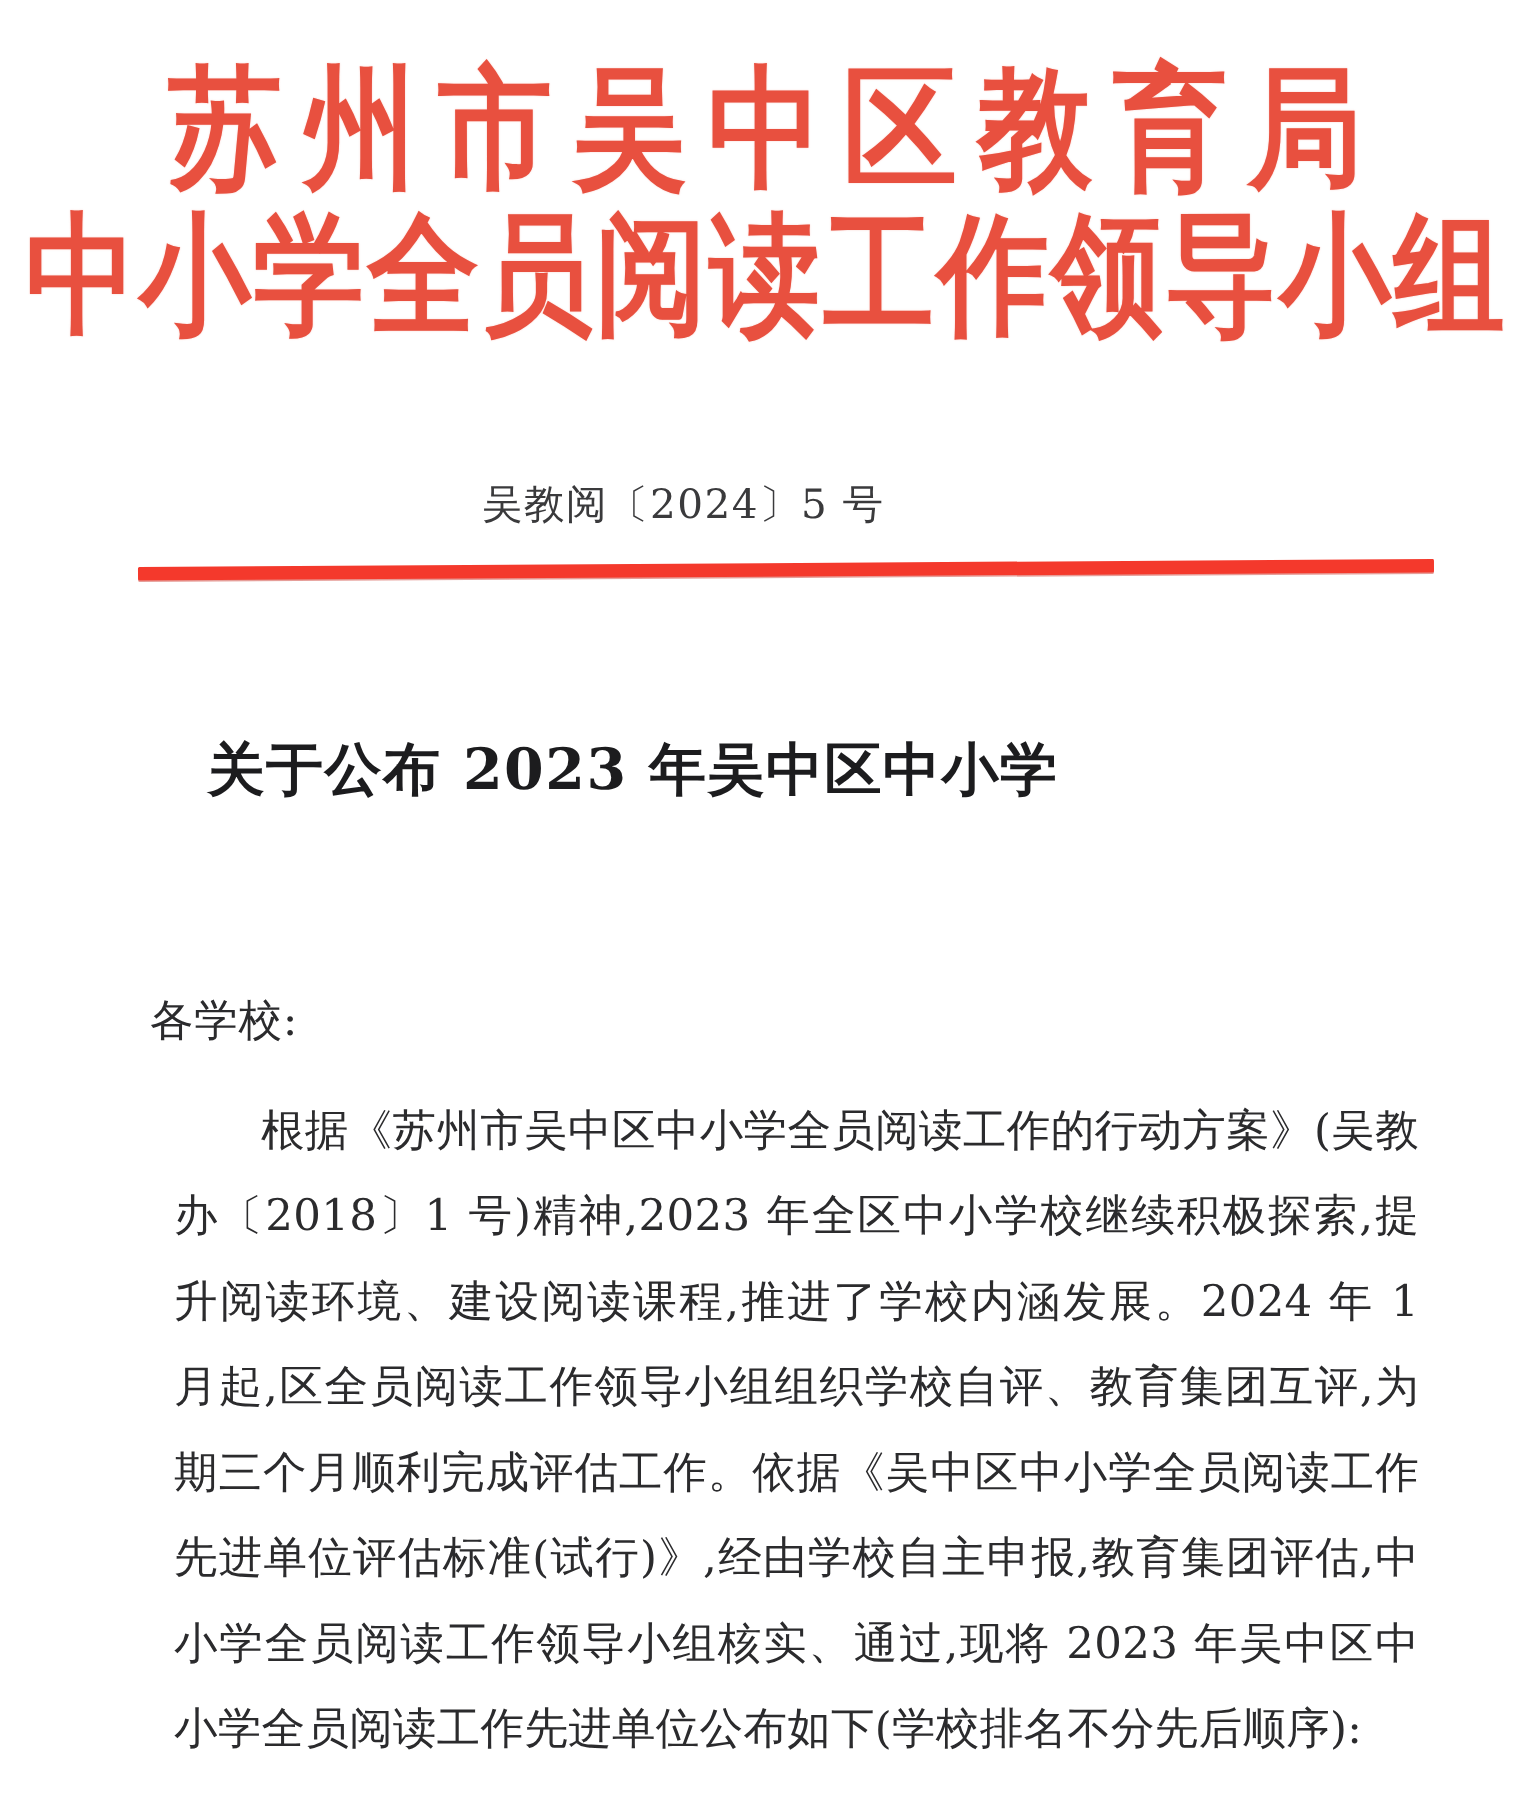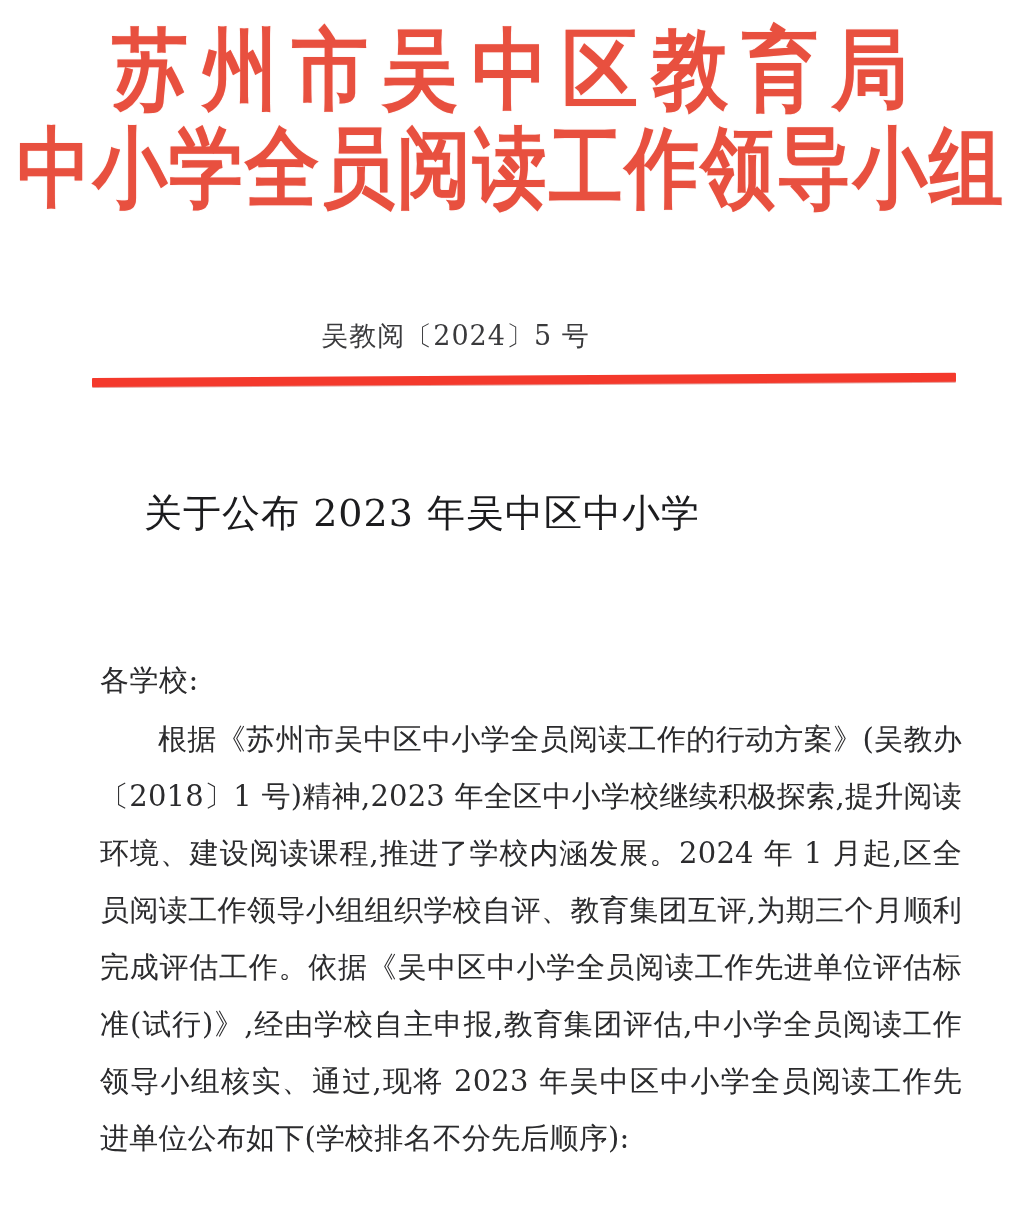--- a/index.html
+++ b/index.html
@@ -15,21 +15,21 @@
     font-family: "DejaVu Serif", "Liberation Serif", serif;
     -webkit-font-smoothing: antialiased;
   }
 
   
   .letterhead {
     position: absolute;
     top: 0;
     left: 0;
     width: 1020px;
-    padding-top: 26px;
+    padding-top: 42px;
     text-align: center;
     user-select: none;
   }
   .letterhead-line {
     color: #e8503f;
     font-family: "DejaVu Serif", "Liberation Serif", serif;
     font-weight: 700;
     white-space: nowrap;
     line-height: 1.0;
     text-shadow: 0 0 1px rgba(232,80,63,0.35);
@@ -85,21 +85,21 @@
 
   
   .doc-title {
     position: absolute;
     top: 476px;
     left: 0;
     width: 844px;
     text-align: center;
     color: #1c1c1e;
     font-family: "DejaVu Serif", "Liberation Serif", serif;
-    font-weight: 400;
+    font-weight: 700;
     user-select: none;
   }
   .doc-title-line {
     font-size: 38px;
     line-height: 74px;
     letter-spacing: 1px;
     white-space: nowrap;
   }
 
   
@@ -112,21 +112,21 @@
     font-family: "DejaVu Serif", "Liberation Serif", serif;
     font-size: 29px;
     line-height: 57px;
   }
   .salutation {
     letter-spacing: 0.5px;
     margin: 0 0 2px 0;
     white-space: nowrap;
   }
   .body-paragraph {
-    margin: 0;
+    margin: 16px;
     text-indent: 58px;
     text-align: justify;
     text-justify: inter-character;
     letter-spacing: 0.2px;
     word-break: break-all;
   }
 </style>
 </head>
 <body>
 

